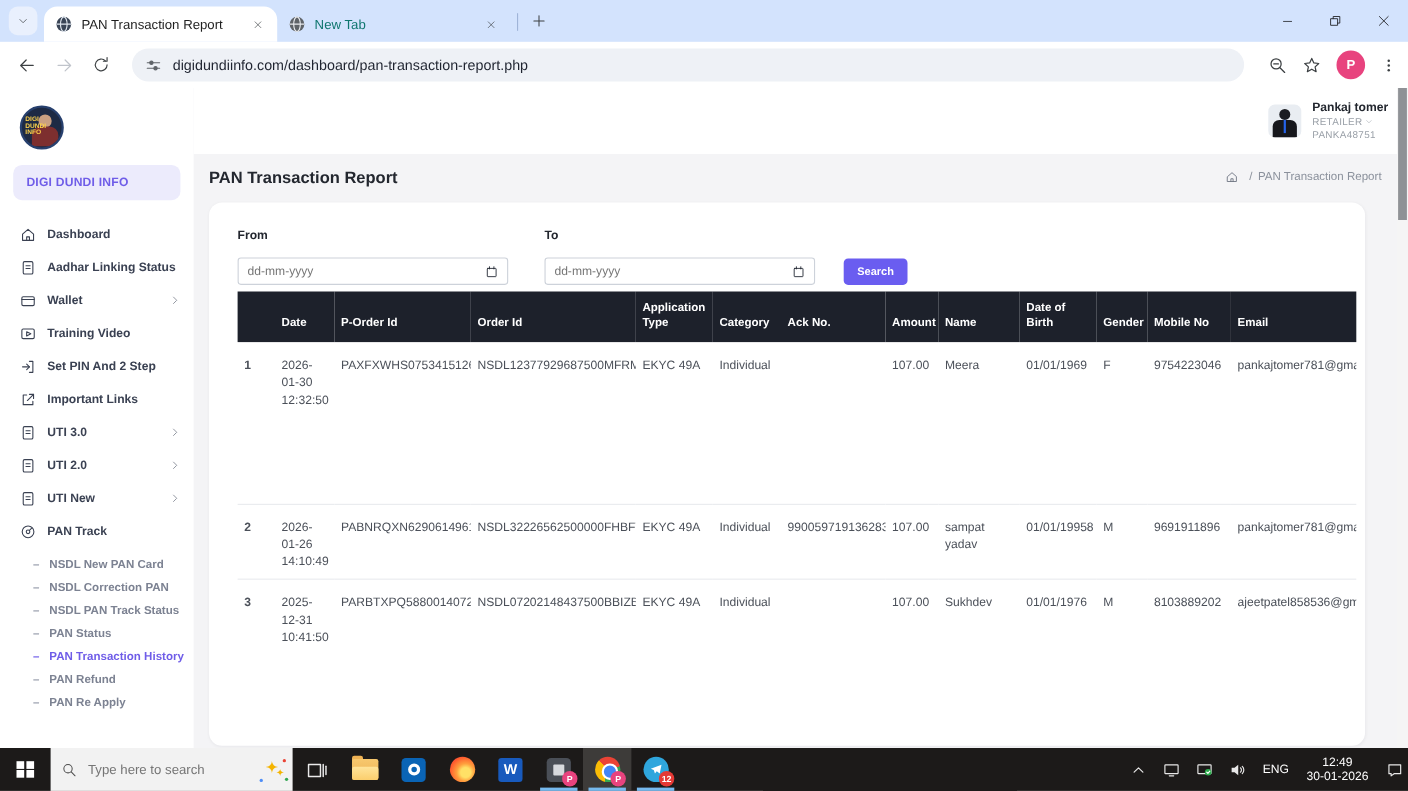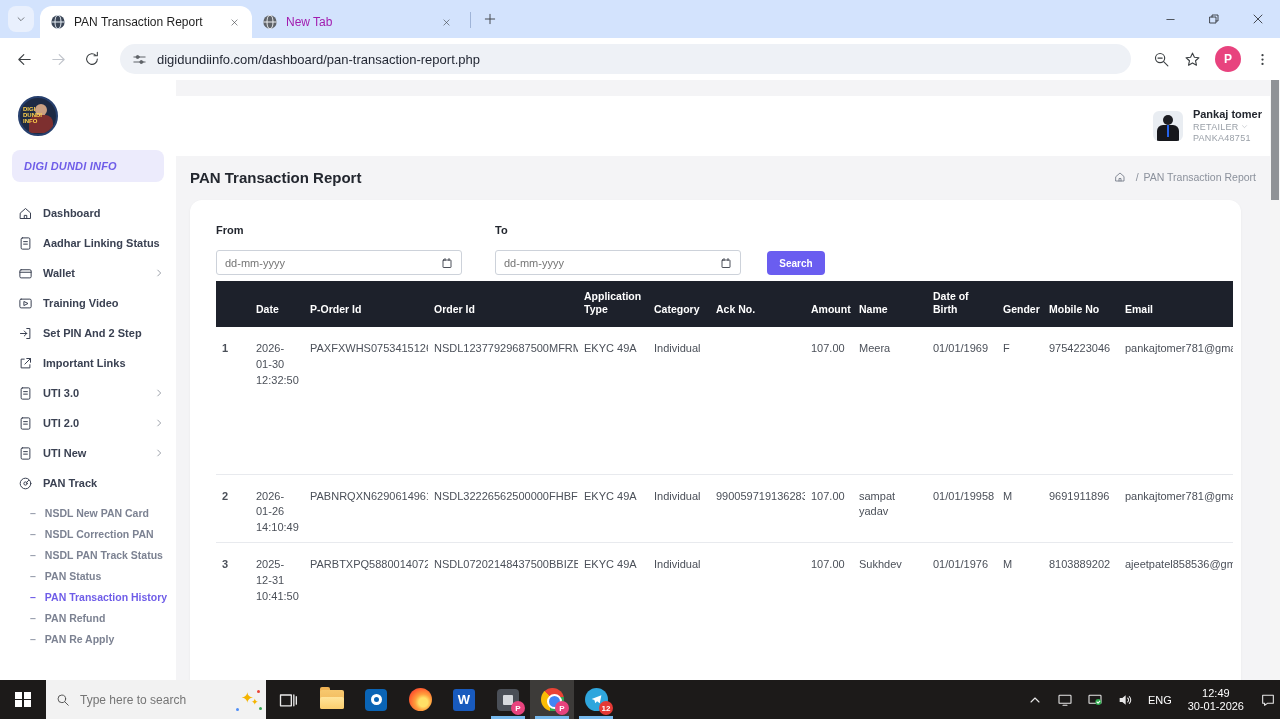--- a/index.html
+++ b/index.html
@@ -1,21 +1,21 @@
 <!DOCTYPE html>
 <html><head>
 <meta charset="utf-8">
 <style>
   * { margin:0; padding:0; box-sizing:border-box; }
   html,body { width:1280px; height:719px; overflow:hidden; font-family:"Liberation Sans", sans-serif; background:#fff; }
 
   
   .tabstrip { height:38px; background:#d3e3fd; display:flex; align-items:flex-end; position:relative; }
   .tab-search-btn { width:26px; height:26px; margin:0 6px 6px 8px; border-radius:8px; background:#e9f0fd; display:flex; align-items:center; justify-content:center; }
-  .tab { height:32px; display:flex; align-items:center; padding:0 10px; font-size:12px; color:#a21caf; width:212px; }
+  .tab { height:32px; display:flex; align-items:center; padding:0 10px; font-size:12px; color:#0f766e; width:212px; }
   .tab.active { background:#fff; border-radius:12px 12px 0 0; color:#1f1f1f; }
   .tab .favicon { width:16px; height:16px; margin-right:8px; flex:0 0 auto; }
   .tab .tab-title { flex:1; white-space:nowrap; overflow:hidden; }
   .tab .tab-close { width:16px; height:16px; display:flex; align-items:center; justify-content:center; border-radius:50%; }
   .tab-divider { width:1px; height:16px; background:#9fb4d8; margin:0 6px 10px 6px; }
   .newtab-btn { width:26px; height:26px; margin-bottom:6px; display:flex; align-items:center; justify-content:center; }
   .win-controls { position:absolute; right:0; top:0; height:38px; display:flex; }
   .win-btn { width:44px; height:38px; display:flex; align-items:center; justify-content:center; }
 
   .toolbar { height:42px; background:#fff; display:flex; align-items:center; padding:0 10px; }
@@ -31,36 +31,36 @@
   .page-scrollbar { position:absolute; right:0; top:0; width:10px; height:100%; background:#f5f5f5; z-index:40; }
   .page-scrollbar .thumb { position:absolute; top:0; left:1px; width:8px; height:120px; background:#8f9296; }
 
   
   .sidebar { position:absolute; left:0; top:0; width:176px; height:100%; background:#fff; z-index:10; padding-top:14px; }
   .logo-wrap { padding:2px 0 14px 18px; }
   .logo { width:40px; height:40px; border-radius:50%; background:#1d2a44; border:2px solid #27406e; position:relative; overflow:hidden; }
   .logo .head { position:absolute; right:9px; top:6px; width:12px; height:12px; border-radius:50%; background:#caa082; }
   .logo .body { position:absolute; right:3px; top:17px; width:24px; height:18px; border-radius:8px 8px 0 0; background:#7d2f2f; }
   .logo .txt { position:absolute; left:3px; top:8px; font-size:6px; font-weight:bold; color:#ffd24a; line-height:6px; }
-  .brand-pill { margin:0 12px 16px 12px; background:#ecebfc; border-radius:8px; padding:10px 12px; font-size:11px; font-weight:bold; color:#6f5de8; letter-spacing:.2px;font-style:italic; }
+  .brand-pill { margin:0 12px 16px 12px; background:#ecebfc; border-radius:8px; padding:10px 12px; font-size:11px; font-weight:bold; color:#6f5de8; letter-spacing:.2px; }
   .menu { }
   .mi { display:flex; align-items:center; height:30px; padding:0 12px 0 18px; font-size:11px; font-weight:bold; color:#3a4152; }
   .mi svg.mico { width:15px; height:15px; margin-right:10px; flex:0 0 auto; stroke:#3a4152; }
   .mi .mlabel { flex:1; white-space:nowrap; }
   .mi svg.chev { width:10px; height:10px; stroke:#6b7280; }
   .mi.active { margin:2px 8px; padding:0 8px 0 10px; height:28px; background:#ddd7fa; border-radius:8px; color:#6f5de8; }
   .mi.active svg.mico, .mi.active svg.chev { stroke:#6f5de8; }
   .submenu { padding-top:4px; }
   .smi { display:flex; align-items:center; height:21px; padding-left:30px; font-size:10.5px; font-weight:bold; color:#7c8292; }
   .smi .dash { margin-right:9px; color:#9aa0ae; }
   .smi.active { color:#6f5de8; }
   .smi.active .dash { color:#6f5de8; }
 
   
-  .main { position:absolute; left:176px; top:16px; right:0; height:100%; }
+  .main { position:absolute; left:176px; top:0; right:0; height:100%; }
   .topbar { height:60px; background:#fff; display:flex; align-items:center; justify-content:flex-end; padding-right:18px; }
   .userblock { display:flex; align-items:center; }
   .avatar { width:30px; height:30px; border-radius:6px; background:#e9edf2; position:relative; overflow:hidden; margin-right:10px; }
   .avatar .head { position:absolute; left:10px; top:4px; width:10px; height:10px; border-radius:50%; background:#1c1d22; }
   .avatar .body { position:absolute; left:4px; top:14px; width:22px; height:16px; border-radius:6px 6px 0 0; background:#16171c; }
   .avatar .tie { position:absolute; left:14px; top:14px; width:2px; height:12px; background:#2563eb; }
   .usertext { line-height:1.25; }
   .uname { font-size:11px; font-weight:bold; color:#23272f; }
   .urole, .uid { font-size:9px; color:#9aa0a8; letter-spacing:.3px; }
   .urole svg { width:7px; height:7px; stroke:#9aa0a8; }

